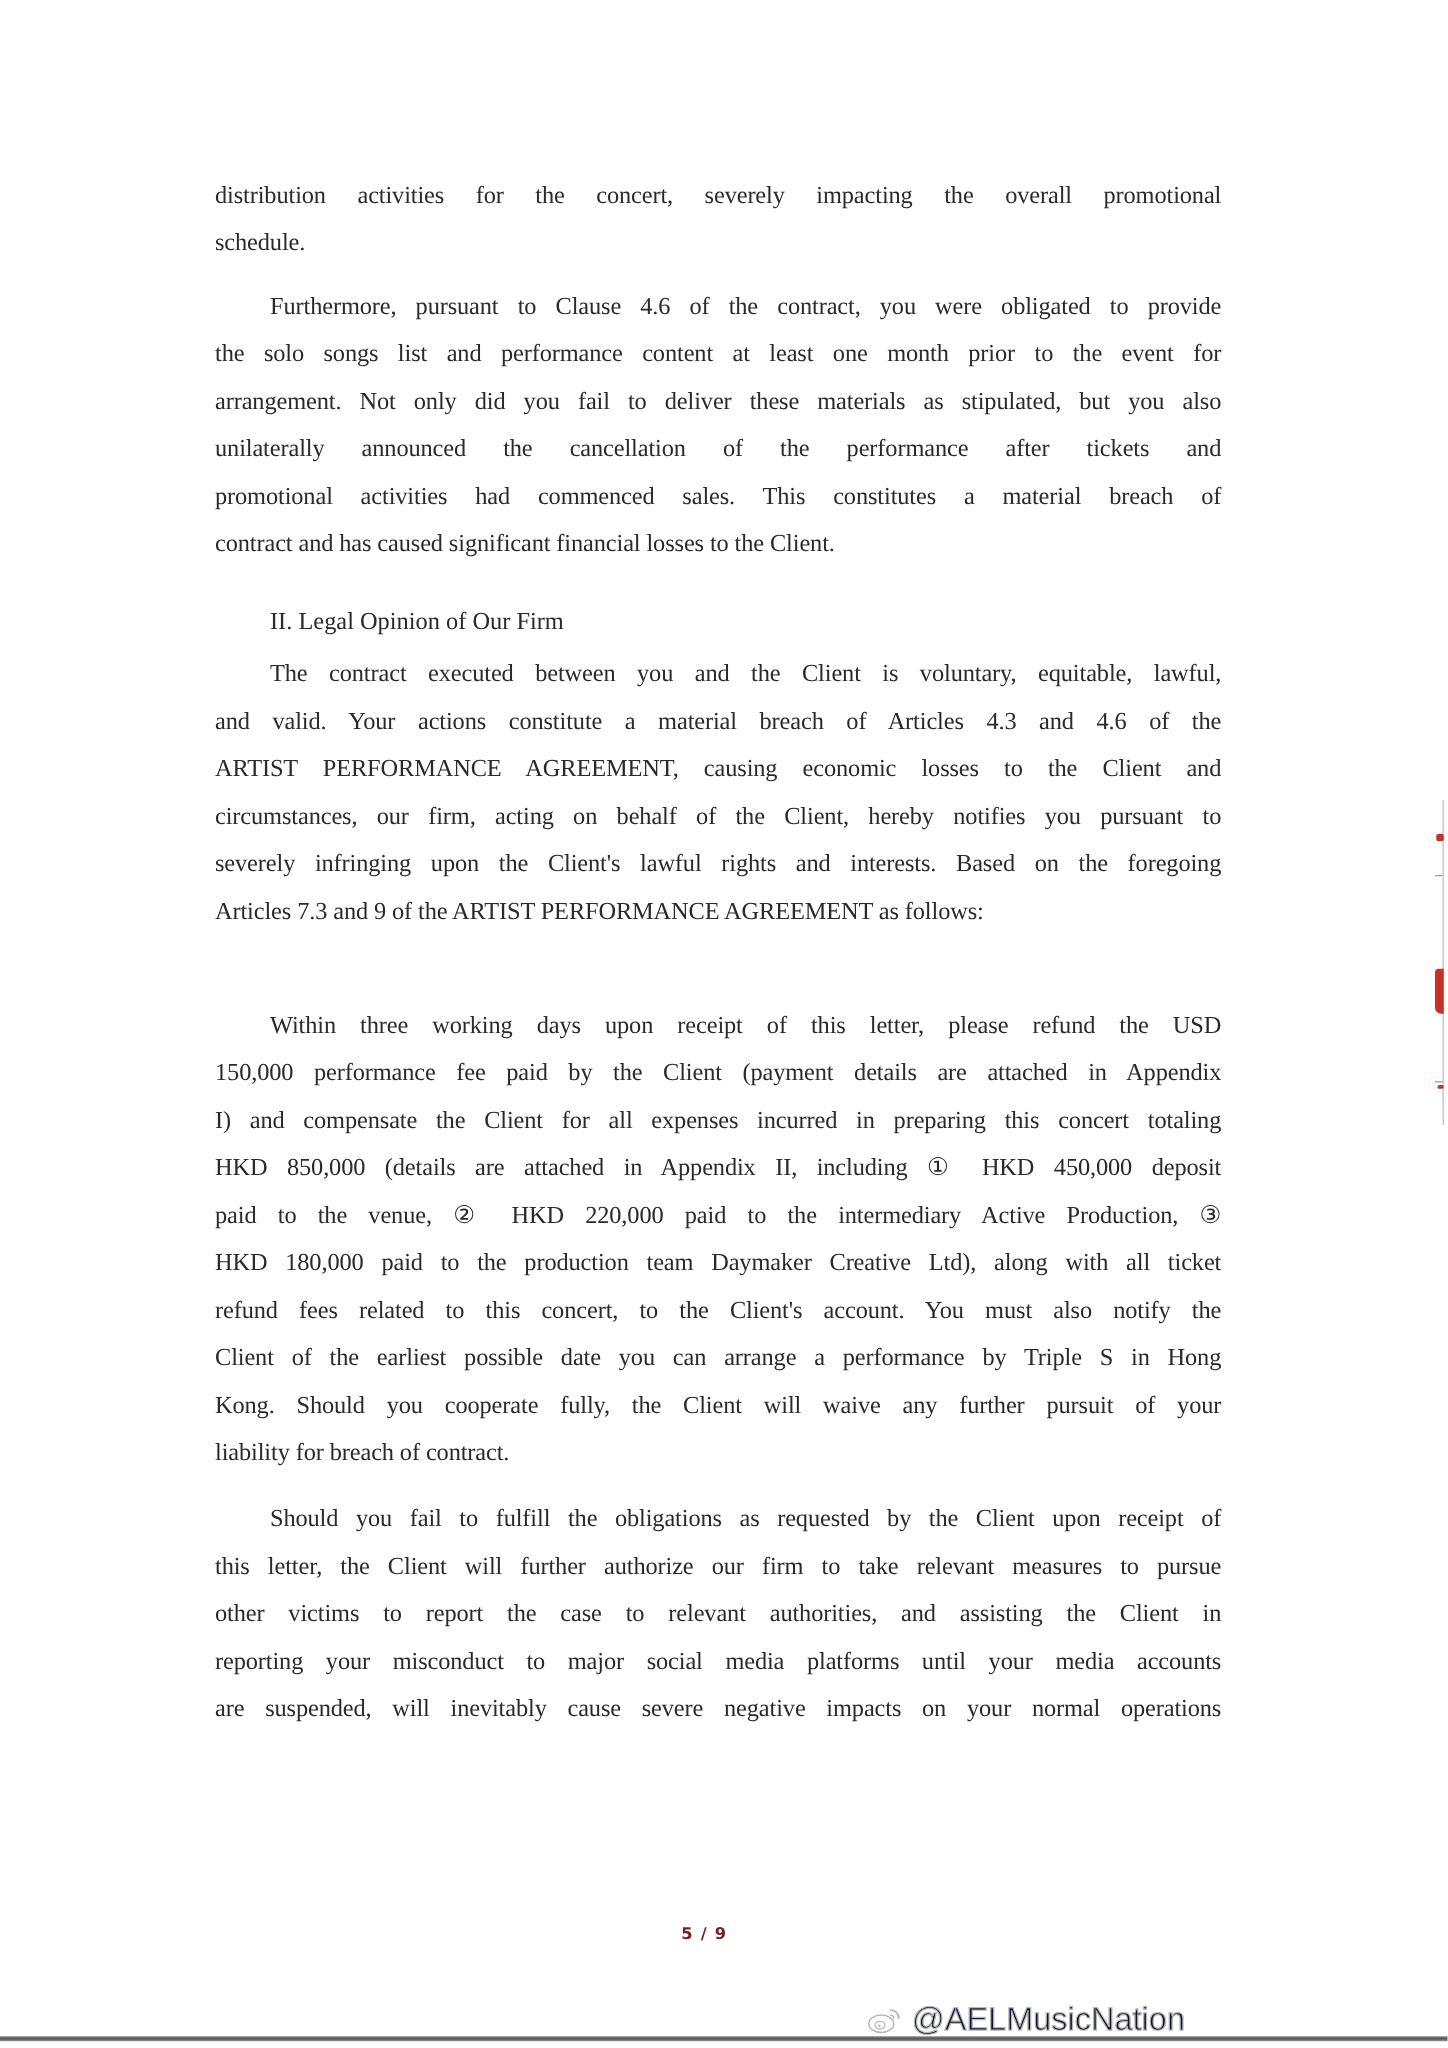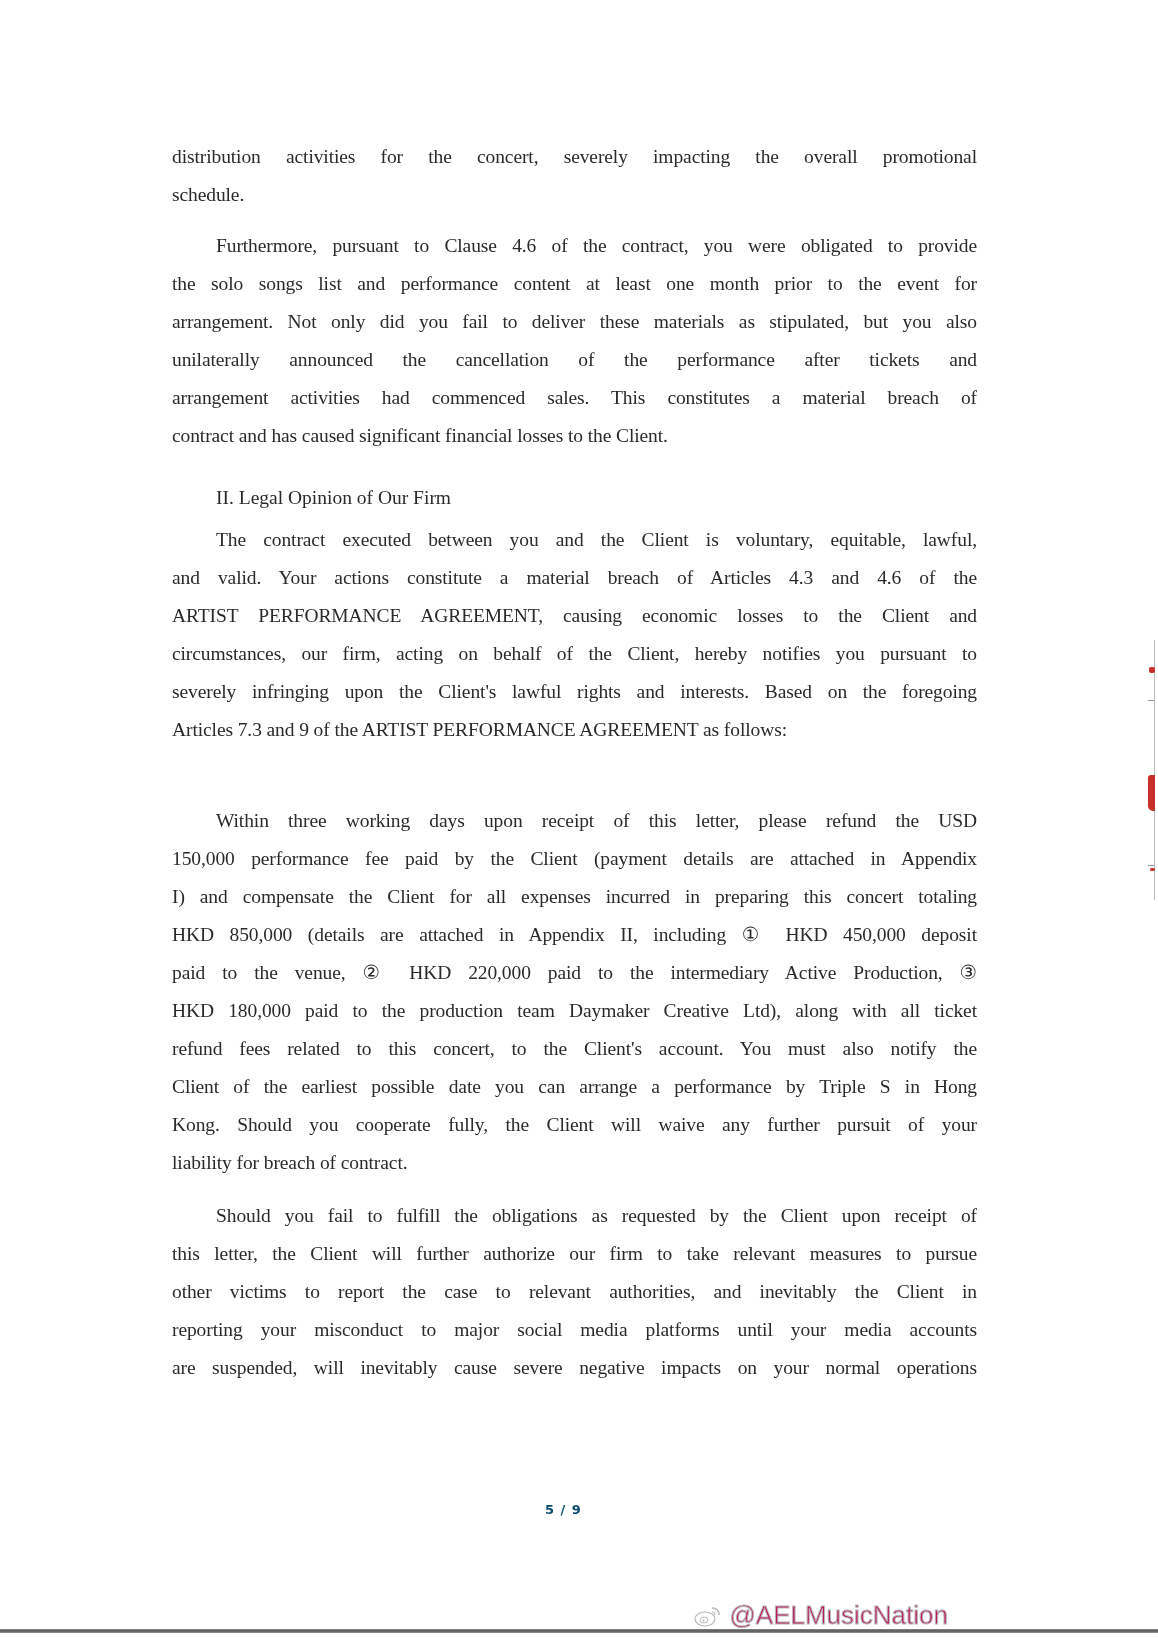--- a/index.html
+++ b/index.html
@@ -10,26 +10,26 @@
   .page { position: absolute; left: 0; top: 0; width: 956px; height: 1638px; }
   .body-text { position: absolute; left: 172px; width: 805px; }
   .line {
     display: block; font-size: 19.5px; line-height: 38px; height: 38px; white-space: nowrap;
     text-align: justify; text-align-last: justify; letter-spacing: -0.1px;
   }
   .line.last { text-align-last: left; }
   .line.indent { padding-left: 44px; }
   .heading { position: absolute; left: 216px; font-size: 19.5px; font-weight: normal; line-height: 38px; }
   .page-number {
-    position: absolute; left: 545px; top: 1502px; font-family: "DejaVu Sans", sans-serif;
-    font-size: 13px; font-weight: bold; color: #0c4a6e; letter-spacing: 1px;
+    position: absolute; left: 545px; top: 1540px; font-family: "DejaVu Sans", sans-serif;
+    font-size: 13px; font-weight: bold; color: #7f1d1d; letter-spacing: 1px;
   }
   .watermark {
     position: absolute; right: 8px; top: 1600px; font-family: "Liberation Sans", sans-serif;
-    font-size: 26px; color: #be185d; -webkit-text-stroke: 1px #b8b8b8; letter-spacing: 0px;
+    font-size: 26px; color: #0f172a; -webkit-text-stroke: 1px #b8b8b8; letter-spacing: 0px;
     display: flex; align-items: center; gap: 6px;
   }
   .weibo-icon { width: 30px; height: 24px; }
   .bottom-rule {
     position: absolute; left: 0; top: 1629px; width: 1158px; height: 4px;
     background: linear-gradient(#8a8a8a, #555 50%, #9a9a9a);
   }
   .stamp-mark { position: absolute; background: #c9302c; border-radius: 2px; }
   .edge-line { position: absolute; left: 1154px; top: 640px; width: 1px; height: 260px; background: #bdbdbd; }
   .tick { position: absolute; height: 1px; width: 6px; background: #999; }
@@ -42,21 +42,21 @@
   <div class="body-text" style="top:138px;">
     <span class="line">distribution activities for the concert, severely impacting the overall promotional</span>
     <span class="line last">schedule.</span>
   </div>
 
   <div class="body-text" style="top:227px;">
     <span class="line indent">Furthermore, pursuant to Clause 4.6 of the contract, you were obligated to provide</span>
     <span class="line">the solo songs list and performance content at least one month prior to the event for</span>
     <span class="line">arrangement. Not only did you fail to deliver these materials as stipulated, but you also</span>
     <span class="line">unilaterally announced the cancellation of the performance after tickets and</span>
-    <span class="line">arrangement activities had commenced sales. This constitutes a material breach of</span>
+    <span class="line">promotional activities had commenced sales. This constitutes a material breach of</span>
     <span class="line last">contract and has caused significant financial losses to the Client.</span>
   </div>
 
   <div class="heading" style="top:479px;">II. Legal Opinion of Our Firm</div>
 
   <div class="body-text" style="top:521px;">
     <span class="line indent">The contract executed between you and the Client is voluntary, equitable, lawful,</span>
     <span class="line">and valid. Your actions constitute a material breach of Articles 4.3 and 4.6 of the</span>
     <span class="line">ARTIST PERFORMANCE AGREEMENT, causing economic losses to the Client and</span>
     <span class="line">circumstances, our firm, acting on behalf of the Client, hereby notifies you pursuant to</span>
@@ -73,21 +73,21 @@
     <span class="line">HKD 180,000 paid to the production team Daymaker Creative Ltd), along with all ticket</span>
     <span class="line">refund fees related to this concert, to the Client's account. You must also notify the</span>
     <span class="line">Client of the earliest possible date you can arrange a performance by Triple S in Hong</span>
     <span class="line">Kong. Should you cooperate fully, the Client will waive any further pursuit of your</span>
     <span class="line last">liability for breach of contract.</span>
   </div>
 
   <div class="body-text" style="top:1197px;">
     <span class="line indent">Should you fail to fulfill the obligations as requested by the Client upon receipt of</span>
     <span class="line">this letter, the Client will further authorize our firm to take relevant measures to pursue</span>
-    <span class="line">other victims to report the case to relevant authorities, and inevitably the Client in</span>
+    <span class="line">other victims to report the case to relevant authorities, and assisting the Client in</span>
     <span class="line">reporting your misconduct to major social media platforms until your media accounts</span>
     <span class="line">are suspended, will inevitably cause severe negative impacts on your normal operations</span>
   </div>
 
   <div class="page-number">5 / 9</div>
 
   <div class="edge-line"></div>
   <div class="stamp-mark" style="left:1149px; top:667px; width:6px; height:6px;"></div>
   <div class="stamp-mark" style="left:1148px; top:775px; width:7px; height:36px; border-radius:3px 0 0 5px;"></div>
   <div class="tick" style="left:1148px; top:700px;"></div>

